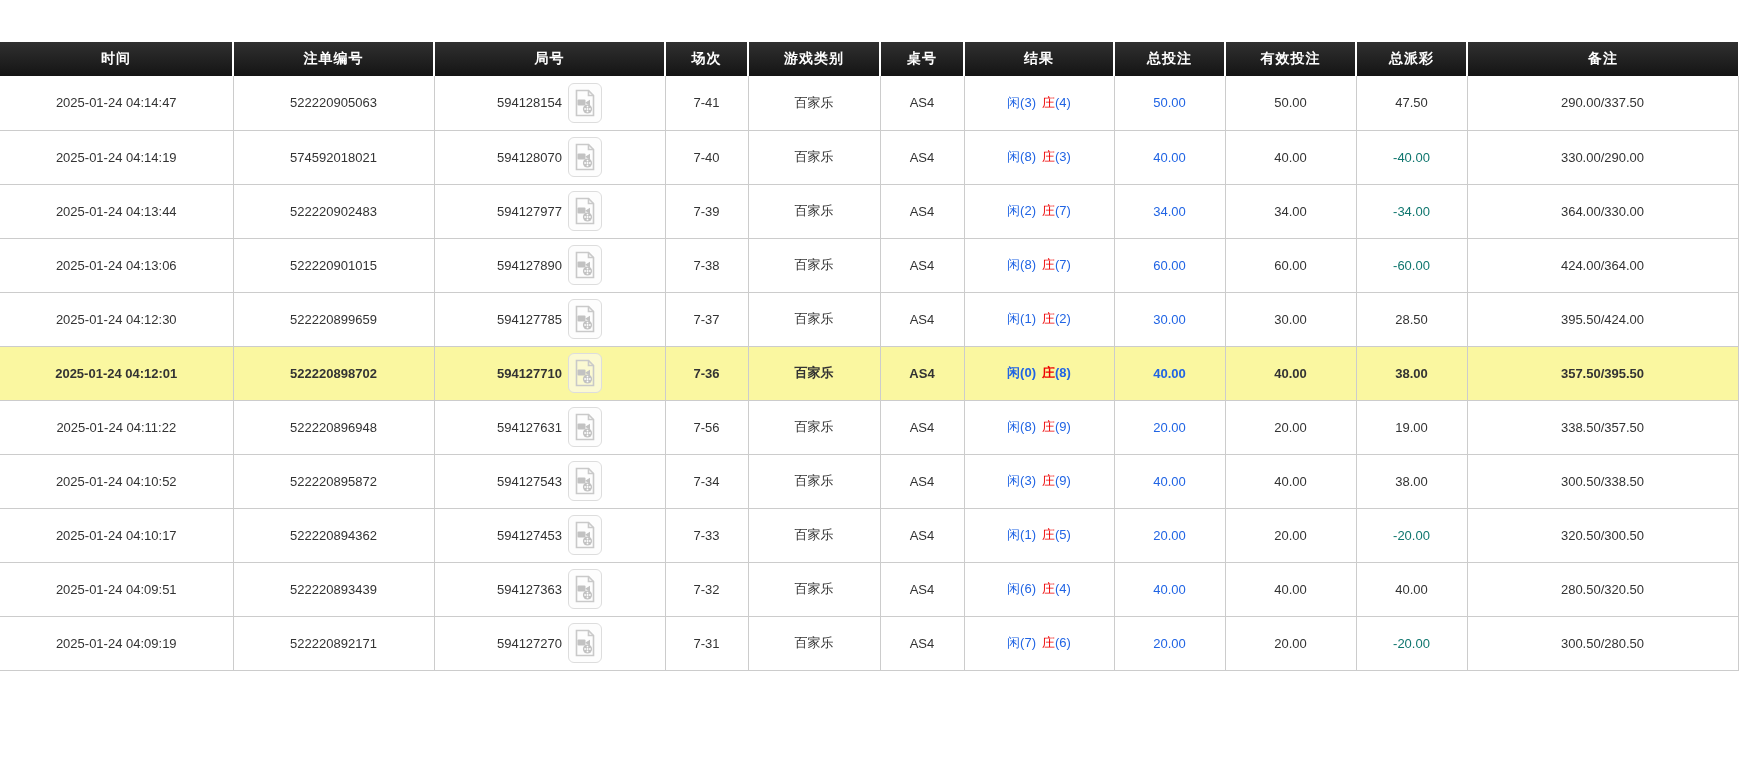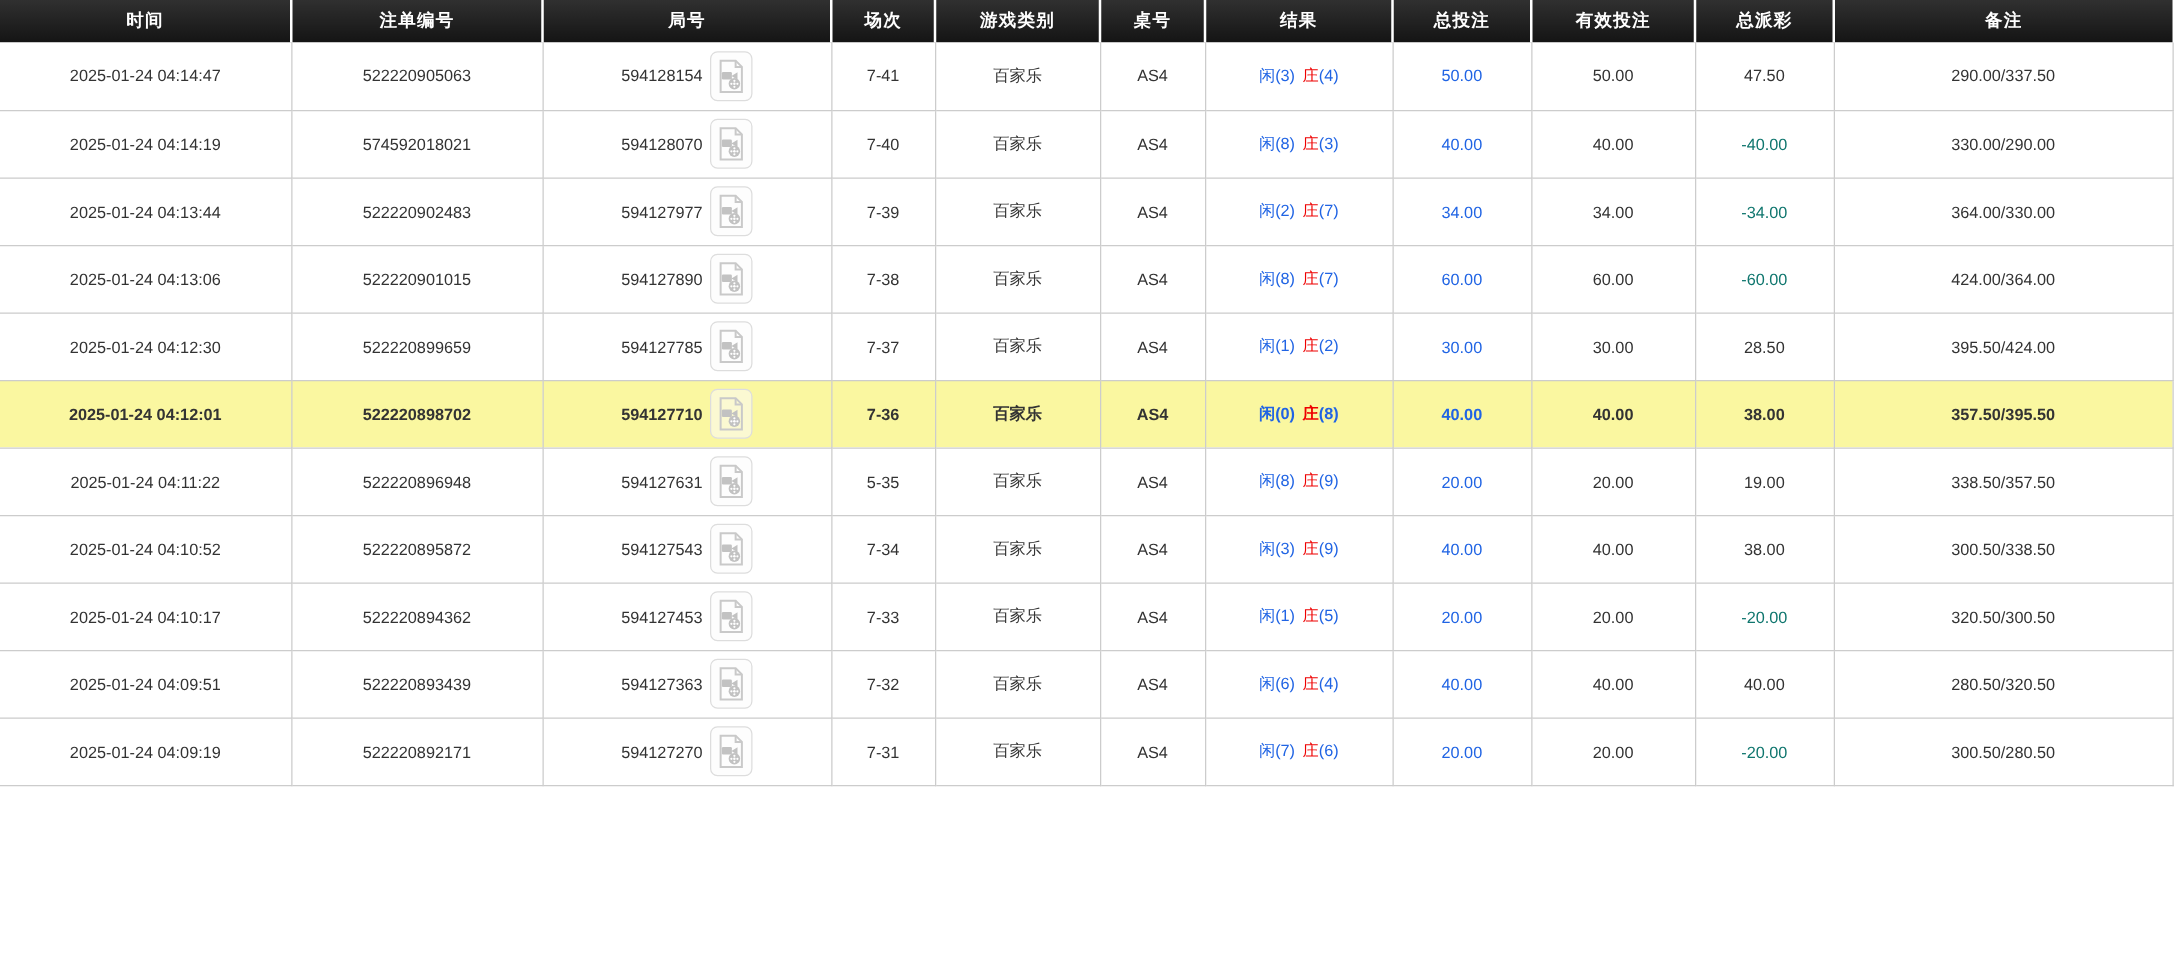--- a/index.html
+++ b/index.html
@@ -2,21 +2,21 @@
 <html><head>
 <meta charset="utf-8">
 <style>
   * { margin: 0; padding: 0; box-sizing: border-box; }
   html, body {
     width: 1746px; height: 762px;
     background: #ffffff;
     font-family: "Liberation Sans", "DejaVu Sans", sans-serif;
     overflow: hidden;
   }
-  .bet-table-wrap { width: 1738px; }
+  .bet-table-wrap { margin-top: 42px; width: 1738px; }
   table.bet-table {
     width: 1738px;
     table-layout: fixed;
     border-collapse: collapse;
     font-size: 13px;
     color: #333;
   }
   col.w-time   { width: 233px; }
   col.w-bet    { width: 201px; }
   col.w-round  { width: 231px; }
@@ -331,21 +331,21 @@
             <circle cx="14.5" cy="20" r="4.6" fill="#c2c2c2"></circle>
             <circle cx="14.5" cy="20" r="1" fill="#ffffff"></circle>
             <circle cx="14.5" cy="17.6" r="0.9" fill="#ffffff"></circle>
             <circle cx="14.5" cy="22.4" r="0.9" fill="#ffffff"></circle>
             <circle cx="12.1" cy="20" r="0.9" fill="#ffffff"></circle>
             <circle cx="16.9" cy="20" r="0.9" fill="#ffffff"></circle>
           </svg>
         </button>
       </span>
     </td>
-    <td>5-35</td>
+    <td>7-56</td>
     <td>百家乐</td>
     <td>AS4</td>
     <td>
       <span class="blue">闲</span><span class="blue">(8)</span><span class="red banker-label">庄</span><span class="blue">(9)</span>
     </td>
     <td class="blue">20.00</td>
     <td>20.00</td>
     <td>19.00</td>
     <td>338.50/357.50</td>
   </tr>

